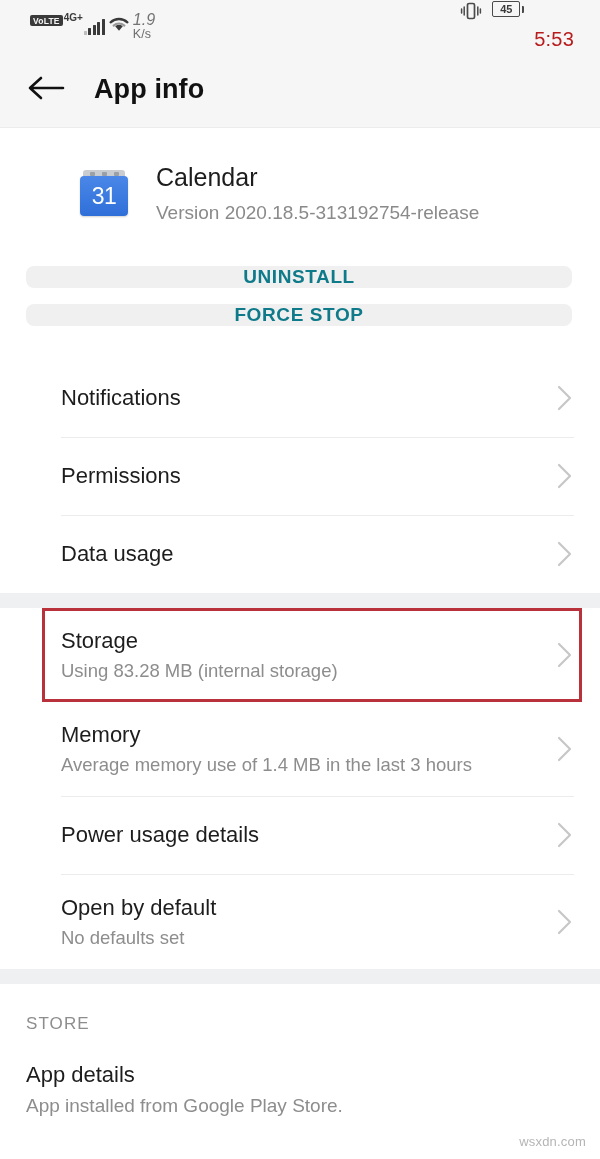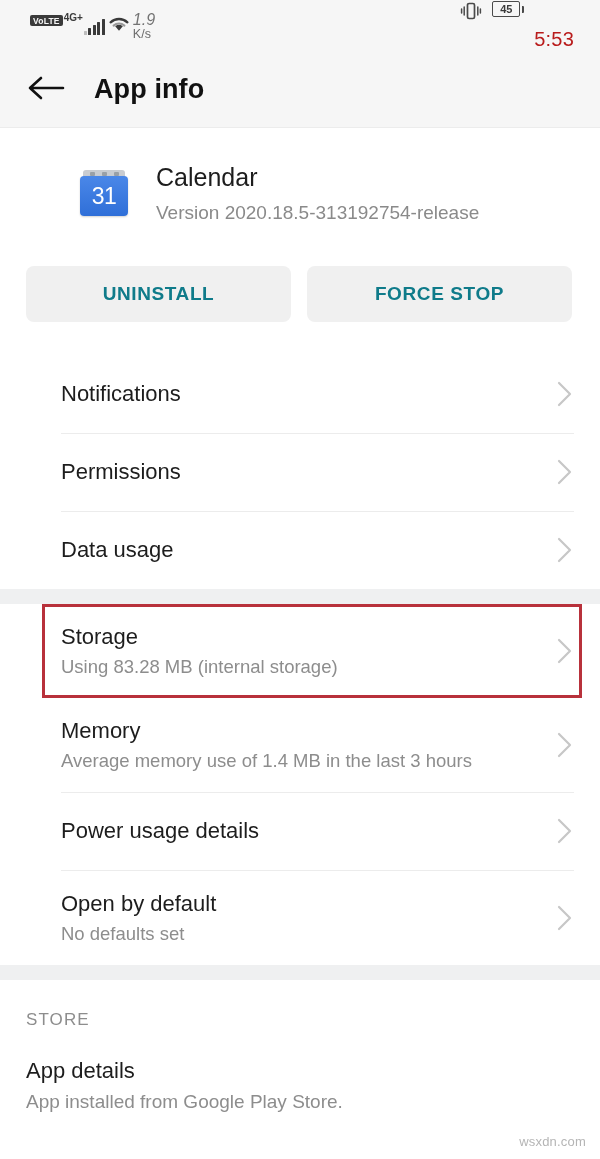--- a/index.html
+++ b/index.html
@@ -78,21 +78,21 @@
     background:linear-gradient(180deg,#4a87e8 0%,#2f6fd8 100%);
     border-radius:4px;
     display:flex; align-items:center; justify-content:center;
     box-shadow:0 1px 2px rgba(0,0,0,.18);
   }
   .cal-body span{ color:#fff; font-size:23px; font-weight:500; letter-spacing:-.5px; }
   .app-name{ font-size:25px; color:#1d1d1d; line-height:1.1; }
   .app-ver{ font-size:19px; color:#8a8a8a; margin-top:10px; }
 
   
-  .actions{ display:flex; gap:16px; padding:42px 28px 0 26px; }
+  .actions{ display:flex; gap:16px; padding:42px 28px 0 26px;flex-direction:column; }
   .act-btn{
     flex:1; height:56px; background:#f0f0f0; border:none; border-radius:8px;
     color:#0f7b8a; font-size:19px; font-weight:bold; letter-spacing:.6px;
     font-family:"Liberation Sans", sans-serif; cursor:pointer;
   }
 
   
   .list{ margin-top:34px;margin-left:35px; }
   .row{
     position:relative; display:flex; align-items:center;

